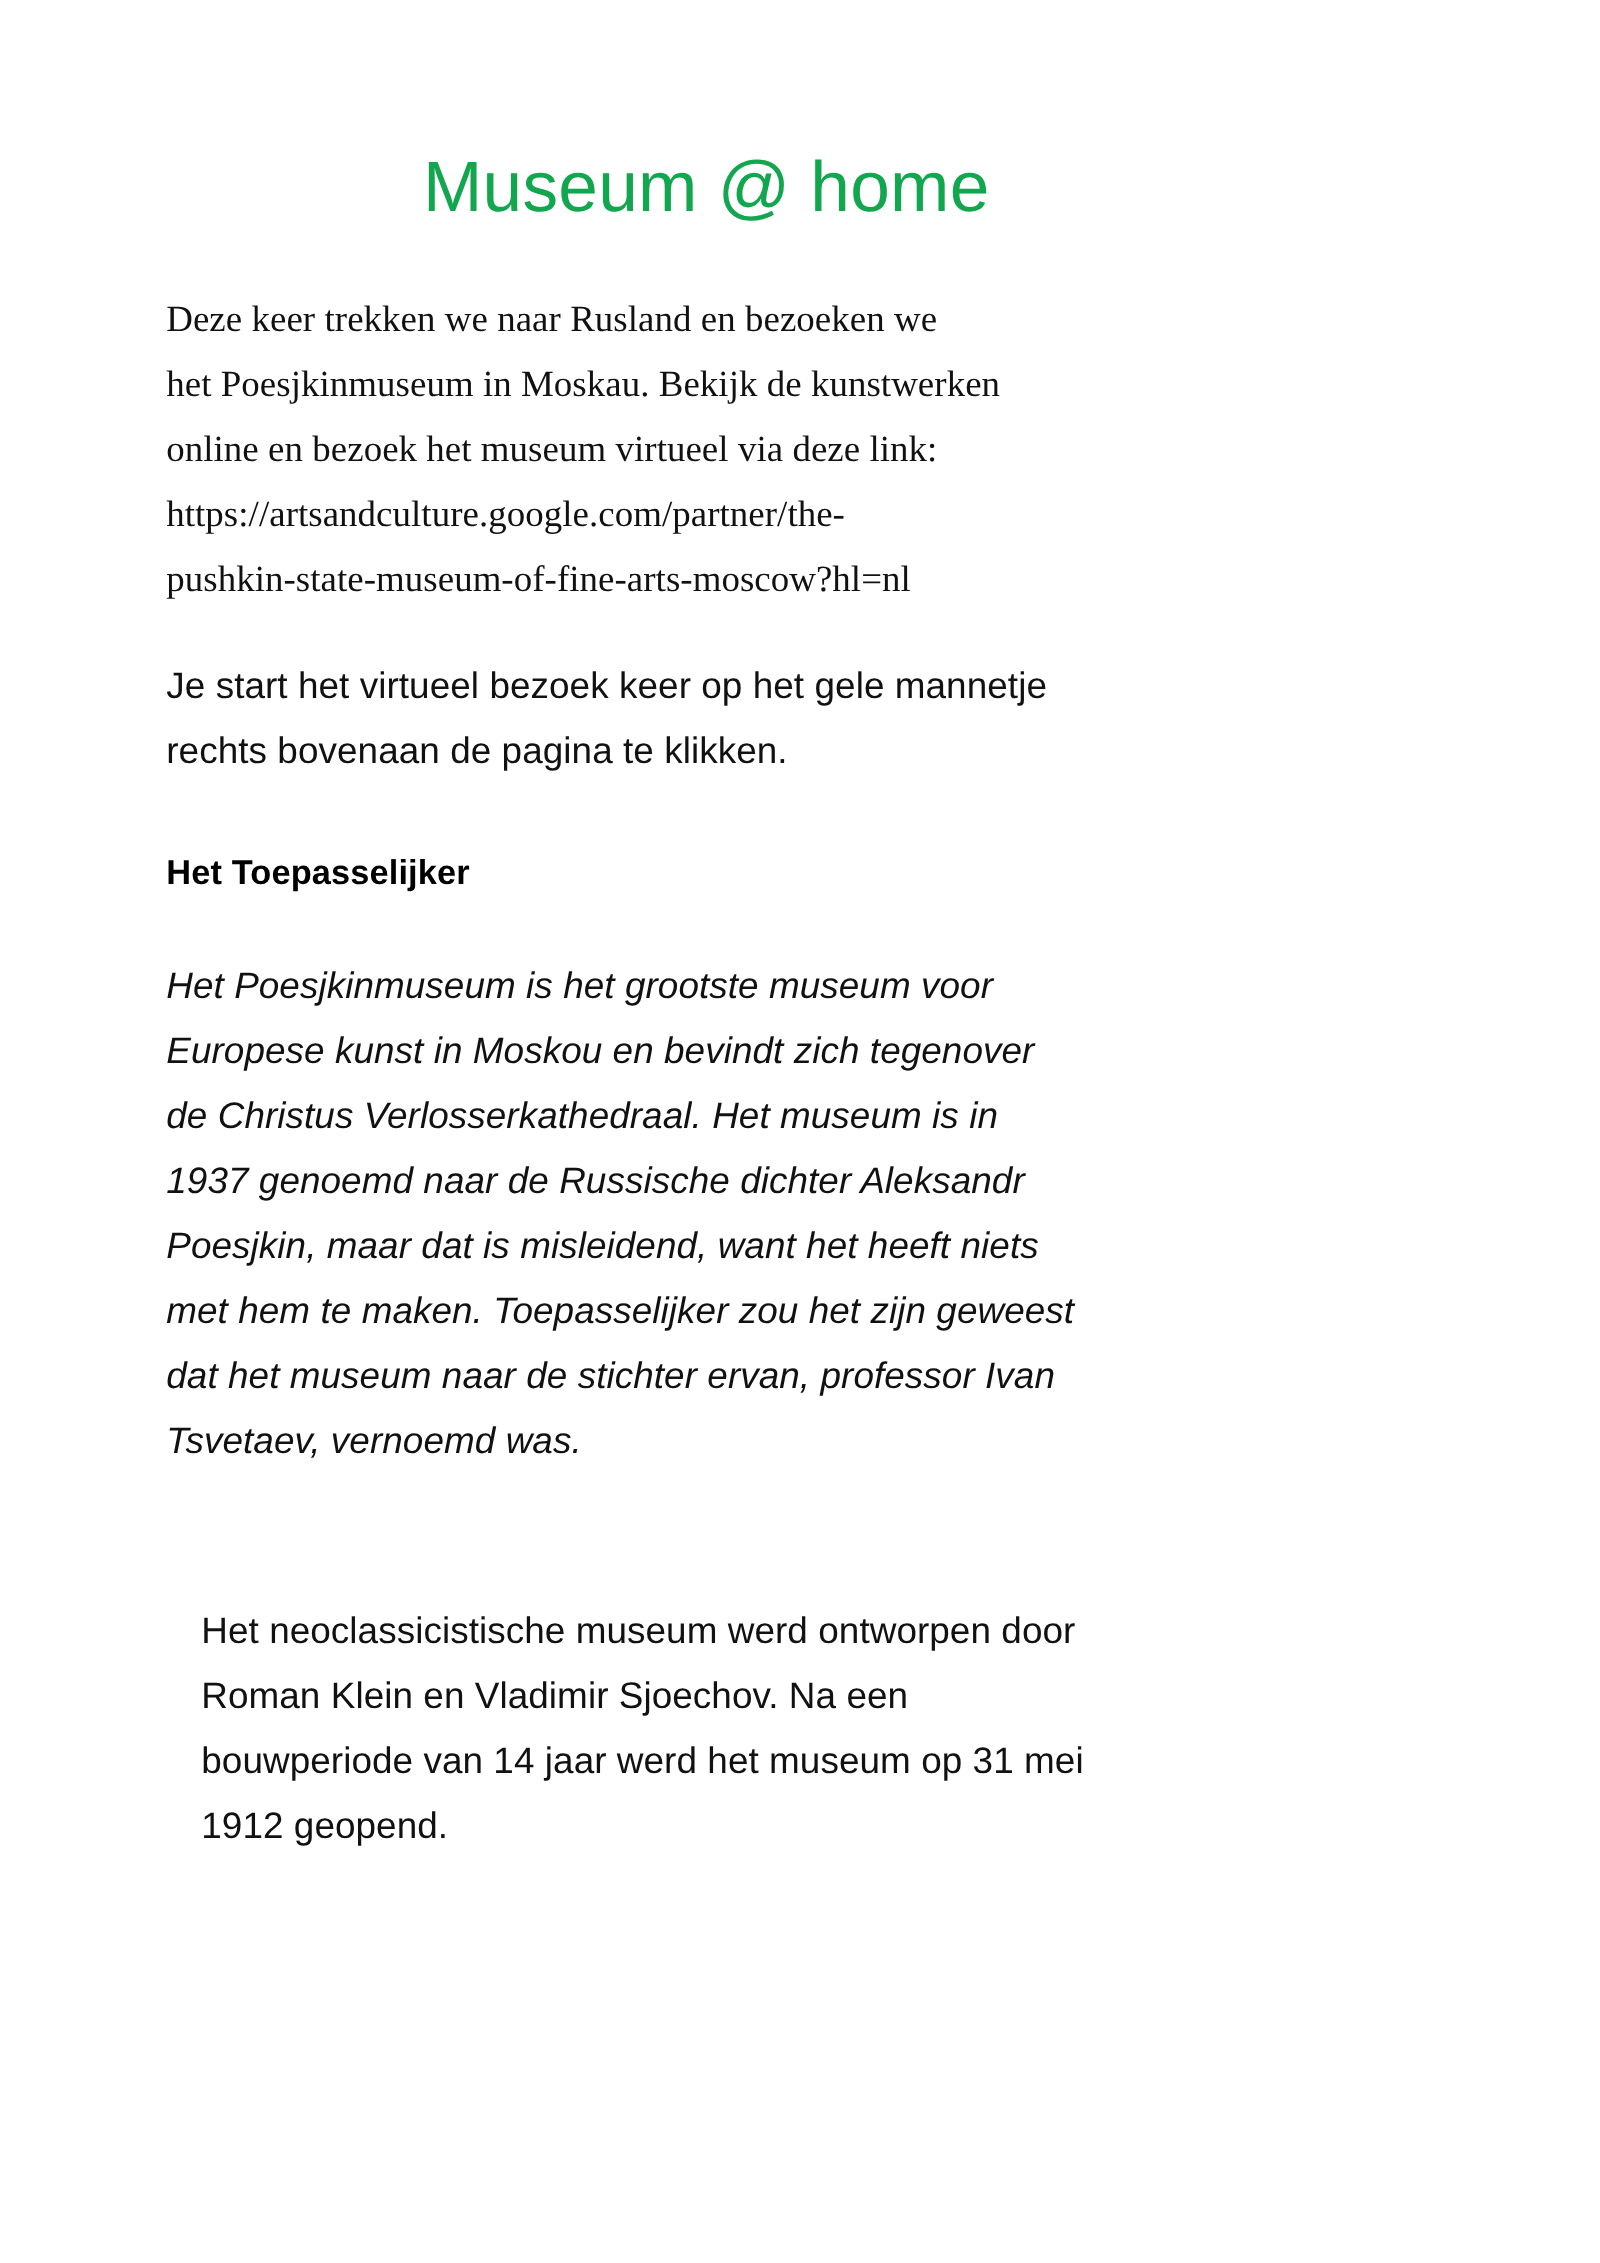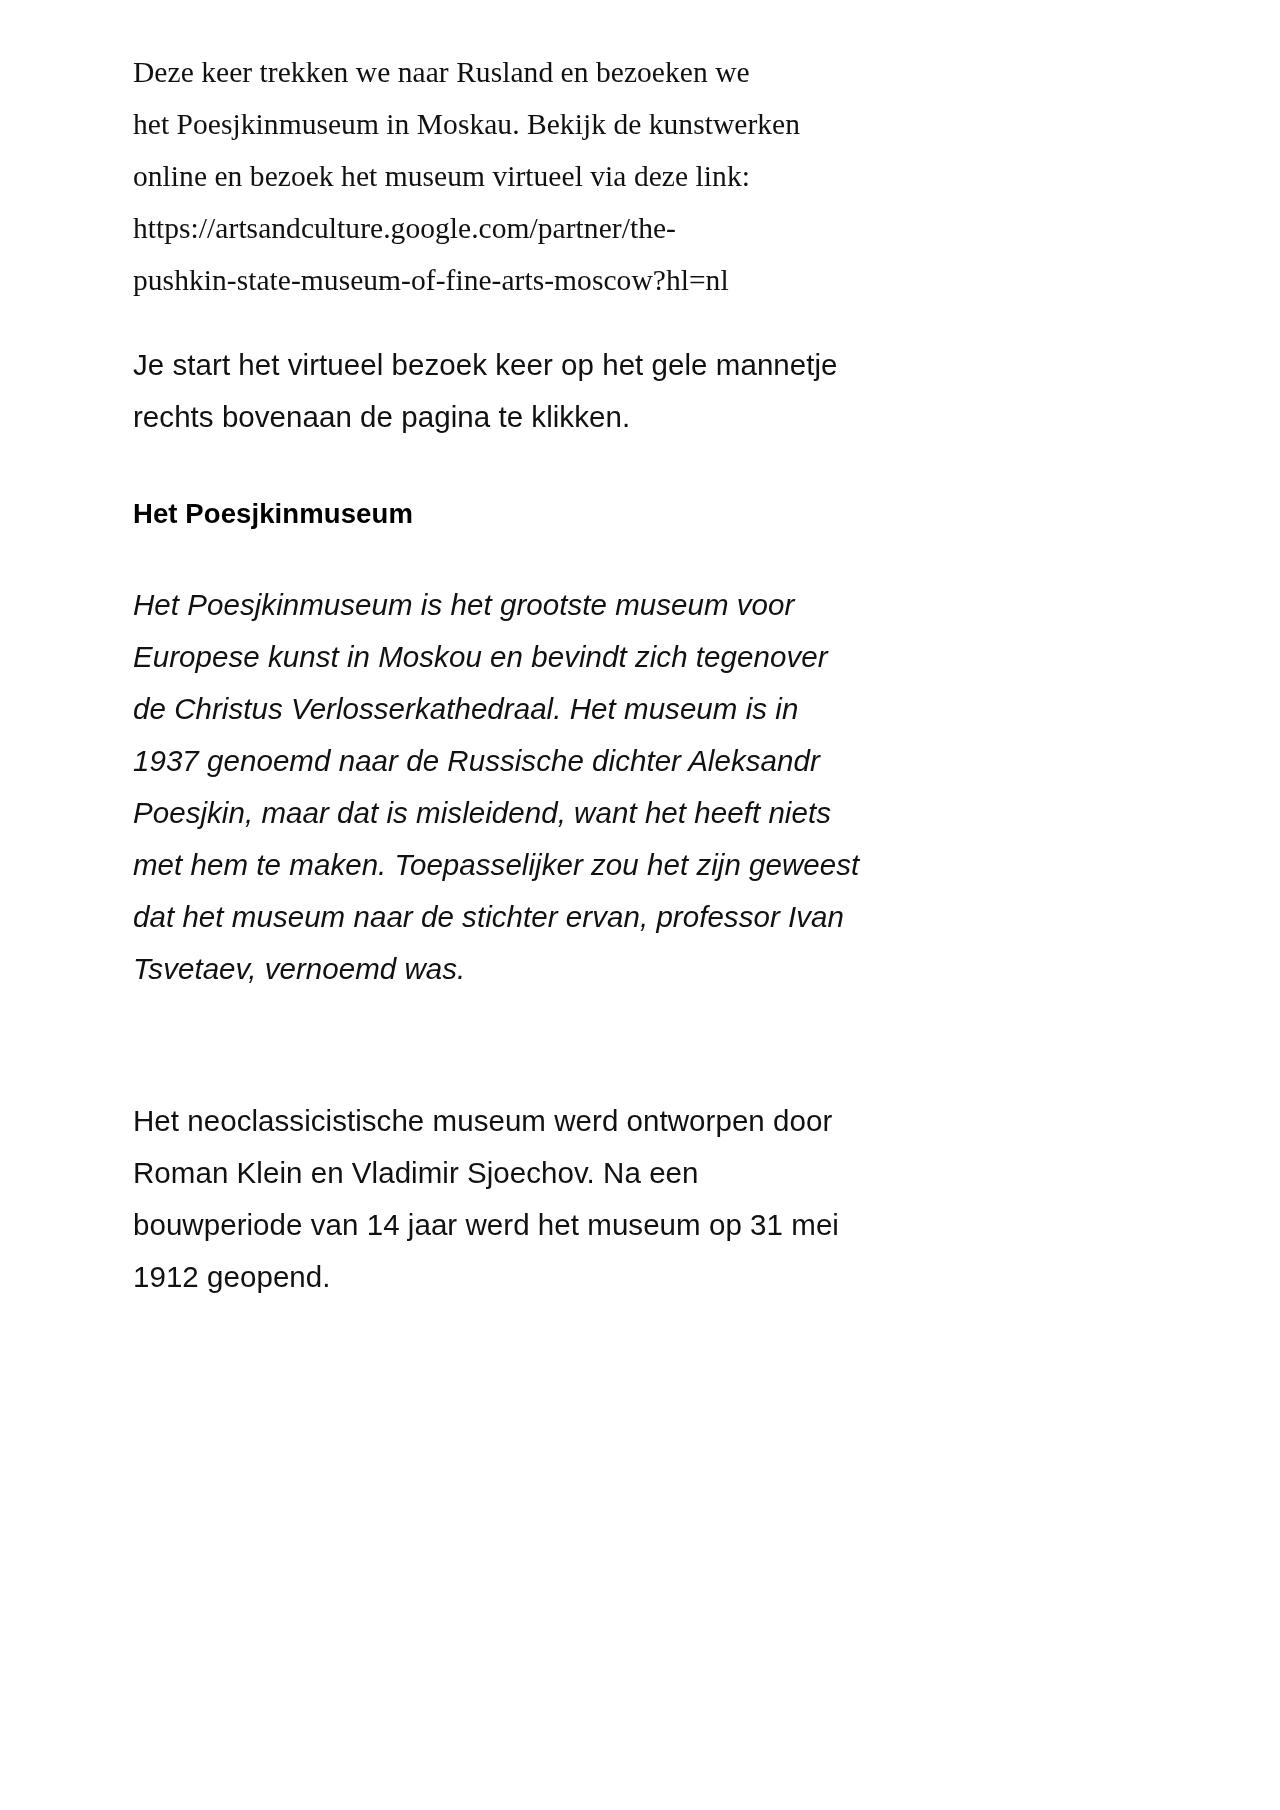--- a/index.html
+++ b/index.html
@@ -65,39 +65,41 @@
     margin-top: 48px;
     letter-spacing: 0.1px;
     white-space: pre-line;
   }
   .para-museum {
     margin-top: 42px;
     font-style: italic;
   }
   .para-neo {
     margin-top: 100px;
+    margin-left: 28px;
   }
 </style>
 </head>
 <body>
 
 <div class="page">
   <div class="content">
 
+    <h1 class="doc-title">Museum @ home</h1>
 
     <p class="para para-intro">Deze keer trekken we naar Rusland en bezoeken we
 het Poesjkinmuseum in Moskau. Bekijk de kunstwerken
 online en bezoek het museum virtueel via deze link:
 https://artsandculture.google.com/partner/the-
 pushkin-state-museum-of-fine-arts-moscow?hl=nl</p>
 
     <p class="para para-start">Je start het virtueel bezoek keer op het gele mannetje
 rechts bovenaan de pagina te klikken.</p>
 
-    <h2 class="subhead">Het Poesjkinmuseum</h2>
+    <h2 class="subhead">Het Toepasselijker</h2>
 
     <p class="para para-museum">Het Poesjkinmuseum is het grootste museum voor
 Europese kunst in Moskou en bevindt zich tegenover
 de Christus Verlosserkathedraal. Het museum is in
 1937 genoemd naar de Russische dichter Aleksandr
 Poesjkin, maar dat is misleidend, want het heeft niets
 met hem te maken. Toepasselijker zou het zijn geweest
 dat het museum naar de stichter ervan, professor Ivan
 Tsvetaev, vernoemd was.</p>
 

